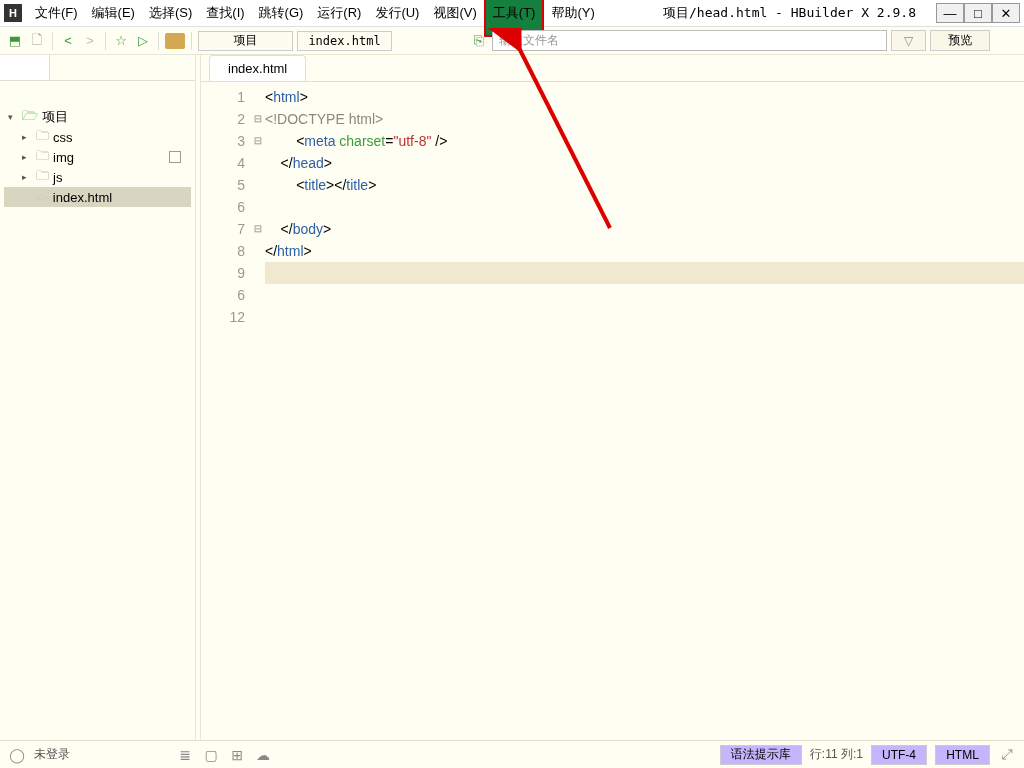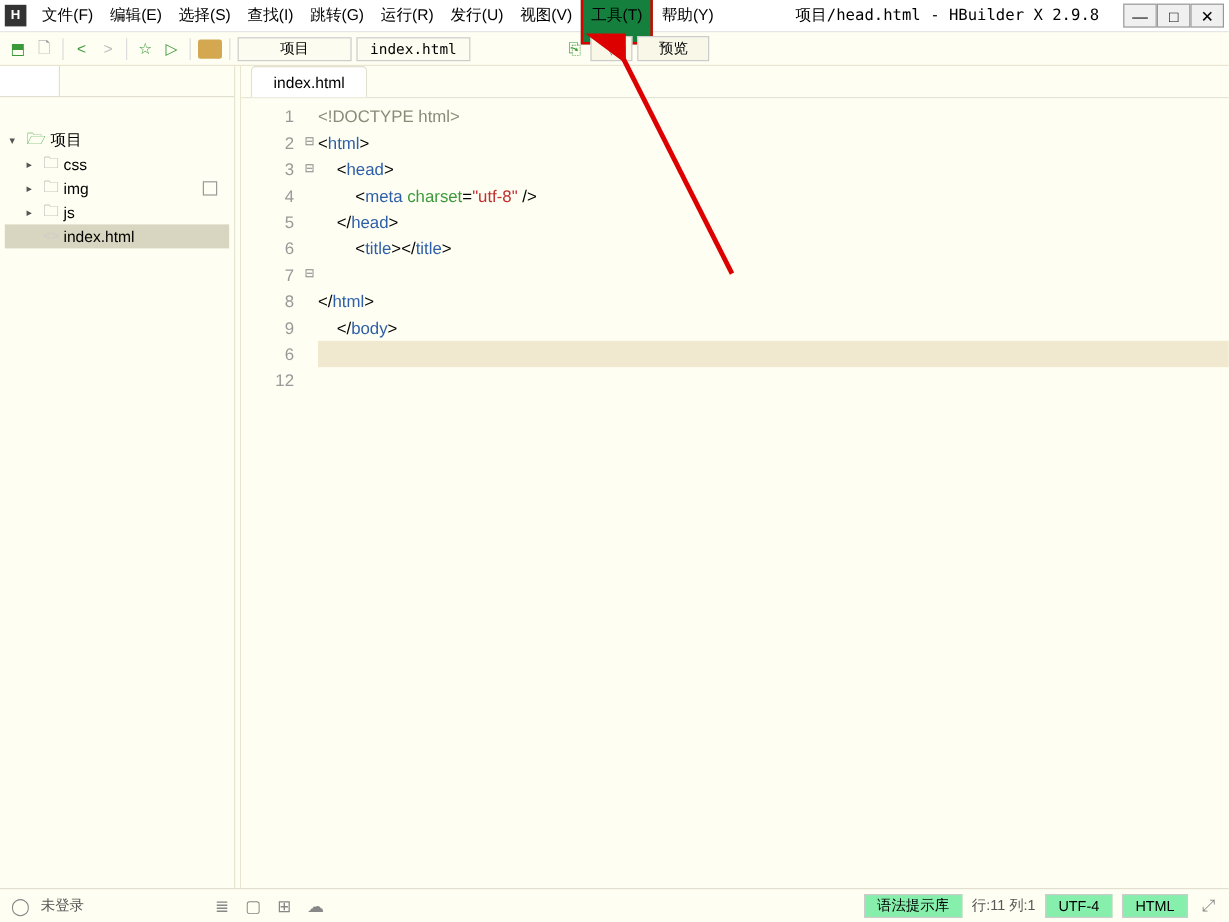--- a/index.html
+++ b/index.html
@@ -50,21 +50,21 @@
 .code-line.hl { background: #f0e8cf; }
 .t-gray { color: #8a8a7a; }
 .t-blue { color: #2d5fa8; }
 .t-green { color: #3a9a3a; }
 .t-red { color: #c03030; }
 
 .statusbar { height: 28px; background: #fffef2; border-top: 1px solid #e0dfd0; display: flex; align-items: center; padding: 0 8px; gap: 8px; }
 .sb-icon { width: 18px; height: 18px; display: flex; align-items: center; justify-content: center; color: #888; cursor: pointer; font-size: 14px; }
 .sb-text { color: #555; font-size: 12px; }
 .sb-spacer { flex: 1; }
-.sb-btn { height: 20px; padding: 0 10px; border: 1px solid #ccc; background: #86efac; display: flex; align-items: center; cursor: pointer; font-size: 12px; }
+.sb-btn { height: 20px; padding: 0 10px; border: 1px solid #ccc; background: #c4b5fd; display: flex; align-items: center; cursor: pointer; font-size: 12px; }
 
 .arrow-overlay { position: absolute; top: 28px; left: 470px; pointer-events: none; z-index: 100; }
 </style>
 </head>
 <body>
 
 <div class="menubar">
   <div class="app-icon">H</div>
   <div class="menu-item">文件(F)</div>
   <div class="menu-item">编辑(E)</div>
@@ -93,20 +93,21 @@
   <div class="tb-sep"></div>
   <div class="tb-icon" style="color:#3a9a3a">☆</div>
   <div class="tb-icon" style="color:#3a9a3a">▷</div>
   <div class="tb-sep"></div>
   <div class="tb-icon" style="background:#d4a850;width:20px;height:16px;border-radius:2px"></div>
   <div class="tb-sep"></div>
   <div class="tb-btn" style="min-width:95px">项目</div>
   <div class="tb-btn" style="min-width:95px;font-family:Consolas,monospace">index.html</div>
   <div style="width:70px"></div>
   <div class="tb-icon" style="color:#3a9a3a">⎘</div>
+  <div class="tb-search">输入文件名</div>
   <div class="tb-right-btn" style="min-width:30px;justify-content:center;color:#888">▽</div>
   <div class="tb-right-btn" style="min-width:60px;justify-content:center">预览</div>
 </div>
 
 <div class="main">
   <div class="sidebar">
     <div class="sidebar-tabs">
       <div class="sidebar-tab"></div>
     </div>
     <div class="tree">
@@ -165,29 +166,28 @@
           <div></div>
           <div></div>
           <div></div>
           <div>⊟</div>
           <div></div>
           <div></div>
           <div></div>
           <div></div>
         </div>
       <div class="code" id="code">
+          <div class="code-line"><span class="">&lt;</span><span class="t-blue">html</span><span class="">&gt;</span></div>
           <div class="code-line"><span class="t-gray">&lt;!DOCTYPE html&gt;</span></div>
-          <div class="code-line"><span class="">&lt;</span><span class="t-blue">html</span><span class="">&gt;</span></div>
-          <div class="code-line">    <span class="">&lt;</span><span class="t-blue">head</span><span class="">&gt;</span></div>
           <div class="code-line">        <span class="">&lt;</span><span class="t-blue">meta</span><span class=""> </span><span class="t-green">charset</span><span class="">=</span><span class="t-red">"utf-8"</span><span class=""> /&gt;</span></div>
           <div class="code-line">    <span class="">&lt;/</span><span class="t-blue">head</span><span class="">&gt;</span></div>
           <div class="code-line">        <span class="">&lt;</span><span class="t-blue">title</span><span class="">&gt;&lt;/</span><span class="t-blue">title</span><span class="">&gt;</span></div>
           <div class="code-line">        </div>
+          <div class="code-line">    <span class="">&lt;/</span><span class="t-blue">body</span><span class="">&gt;</span></div>
           <div class="code-line"><span class="">&lt;/</span><span class="t-blue">html</span><span class="">&gt;</span></div>
-          <div class="code-line">    <span class="">&lt;/</span><span class="t-blue">body</span><span class="">&gt;</span></div>
           <div class="code-line hl"></div>
         </div>
     </div>
   </div>
 </div>
 
 <div class="statusbar">
   <div class="sb-icon">◯</div>
   <div class="sb-text">未登录</div>
   <div style="width:90px"></div>

